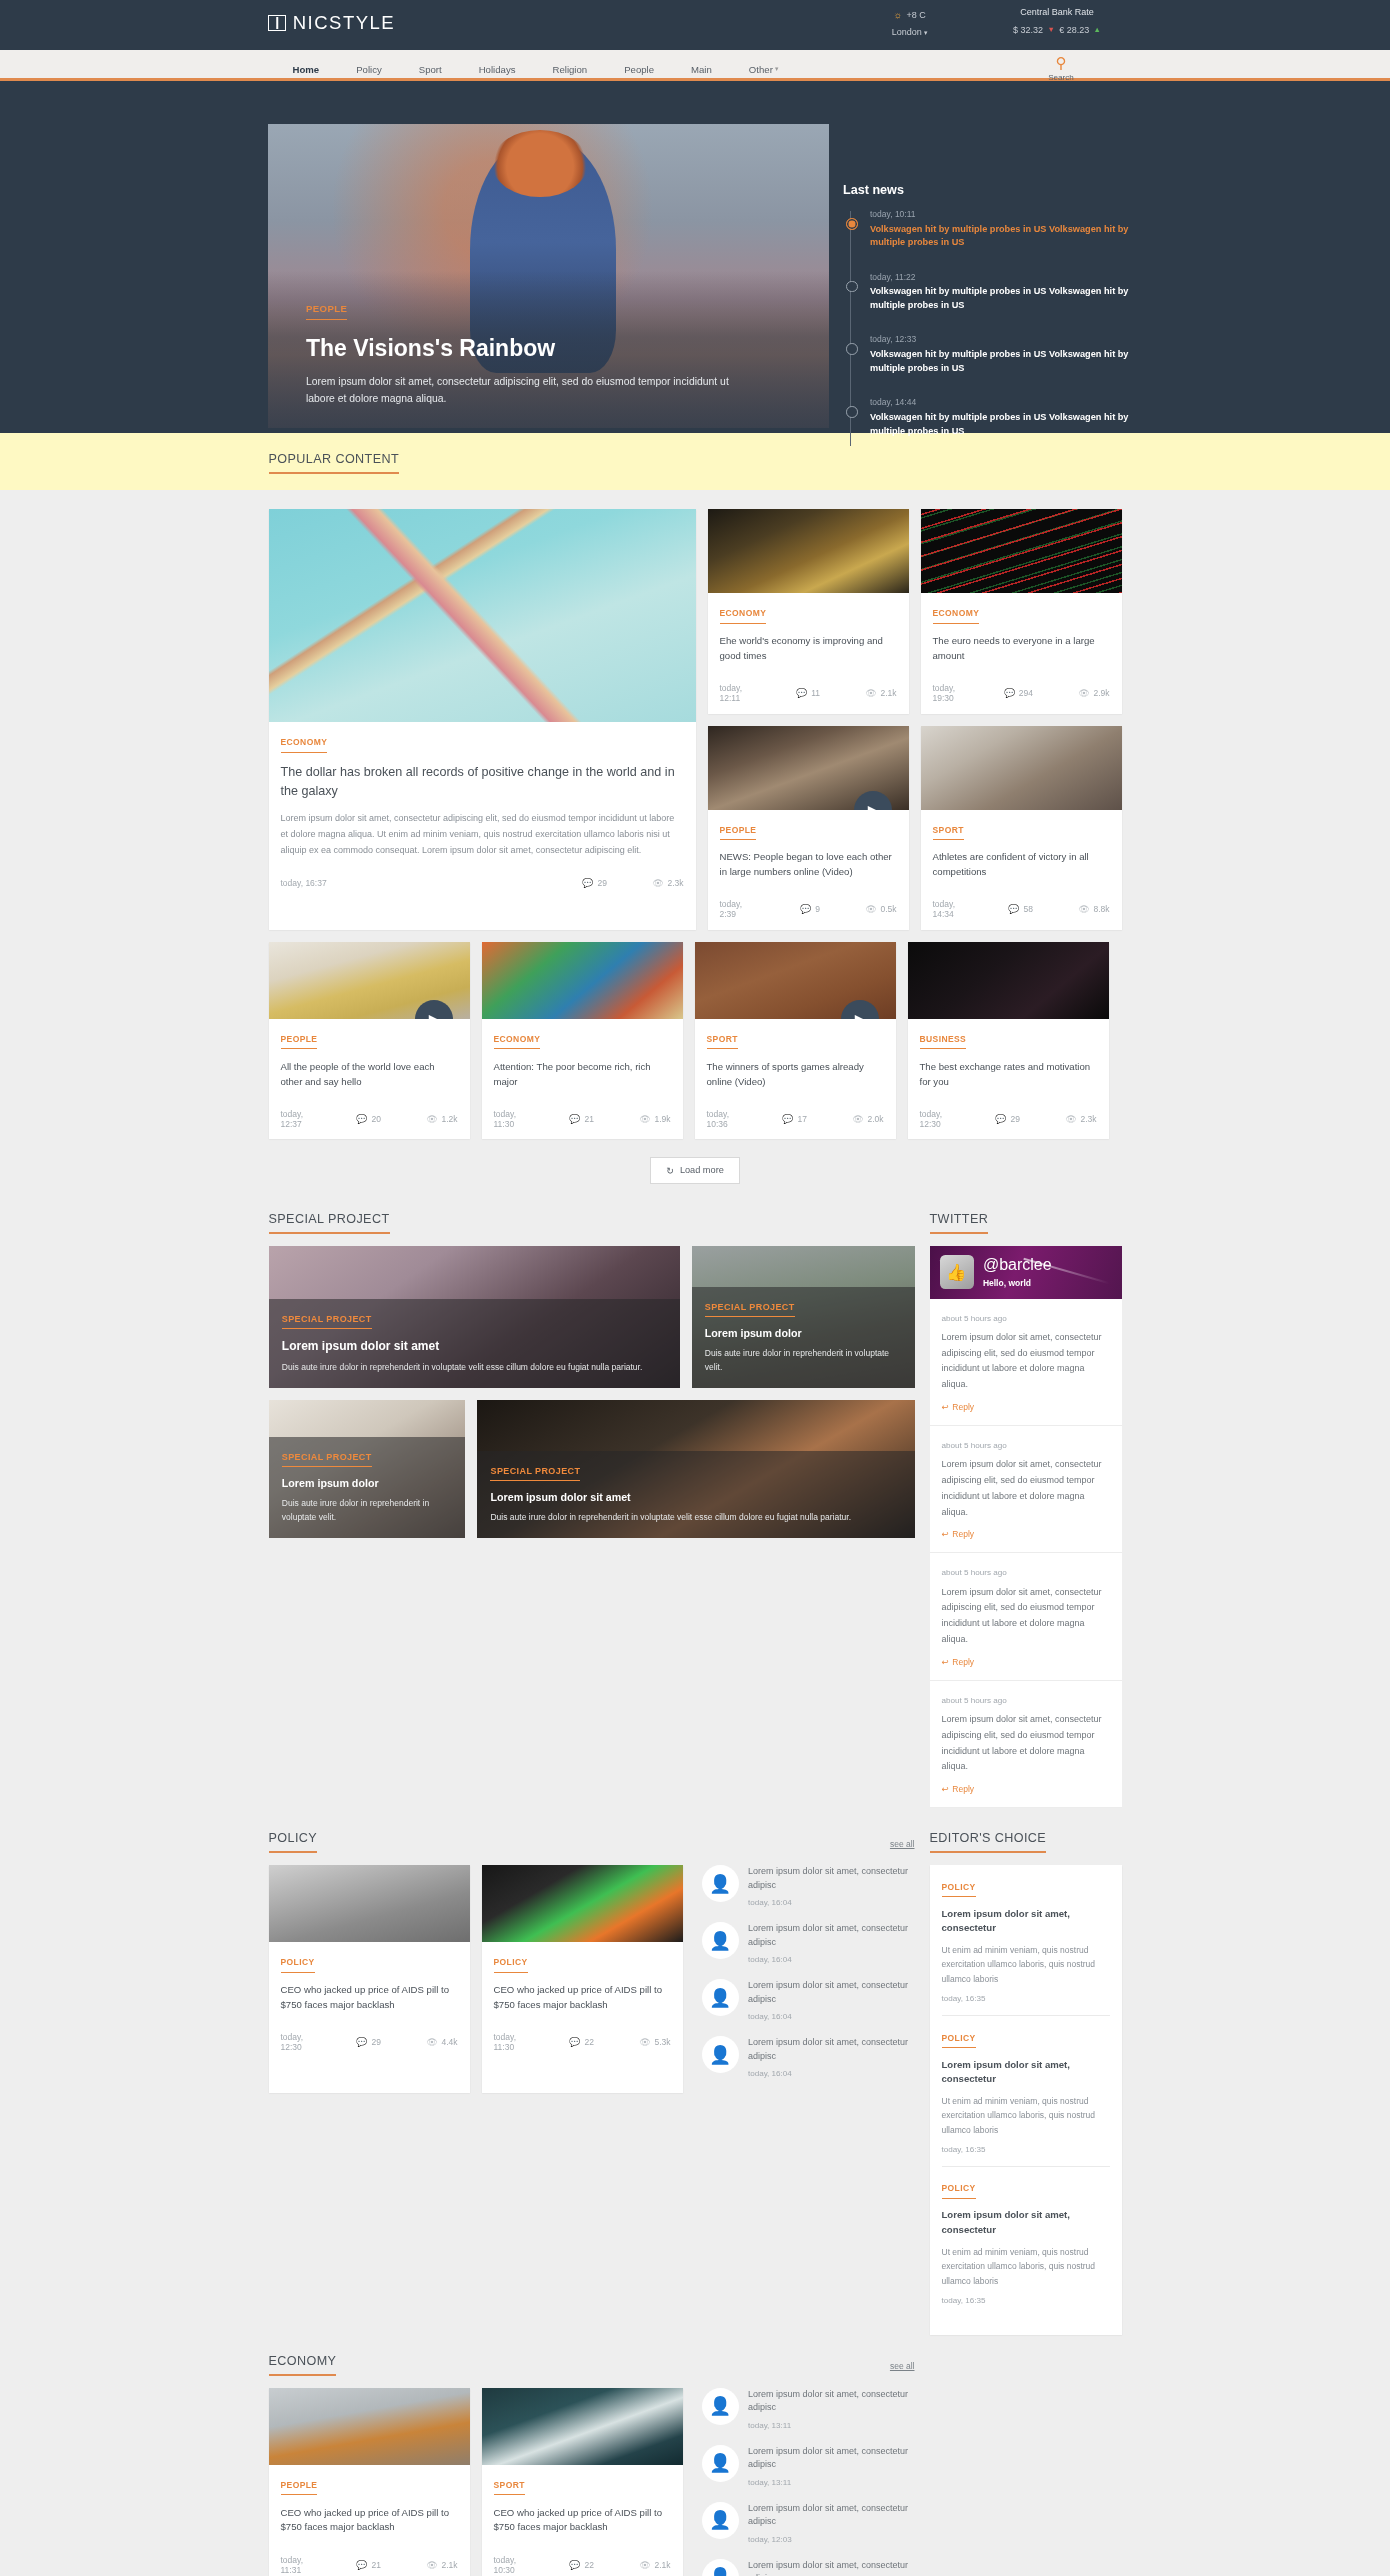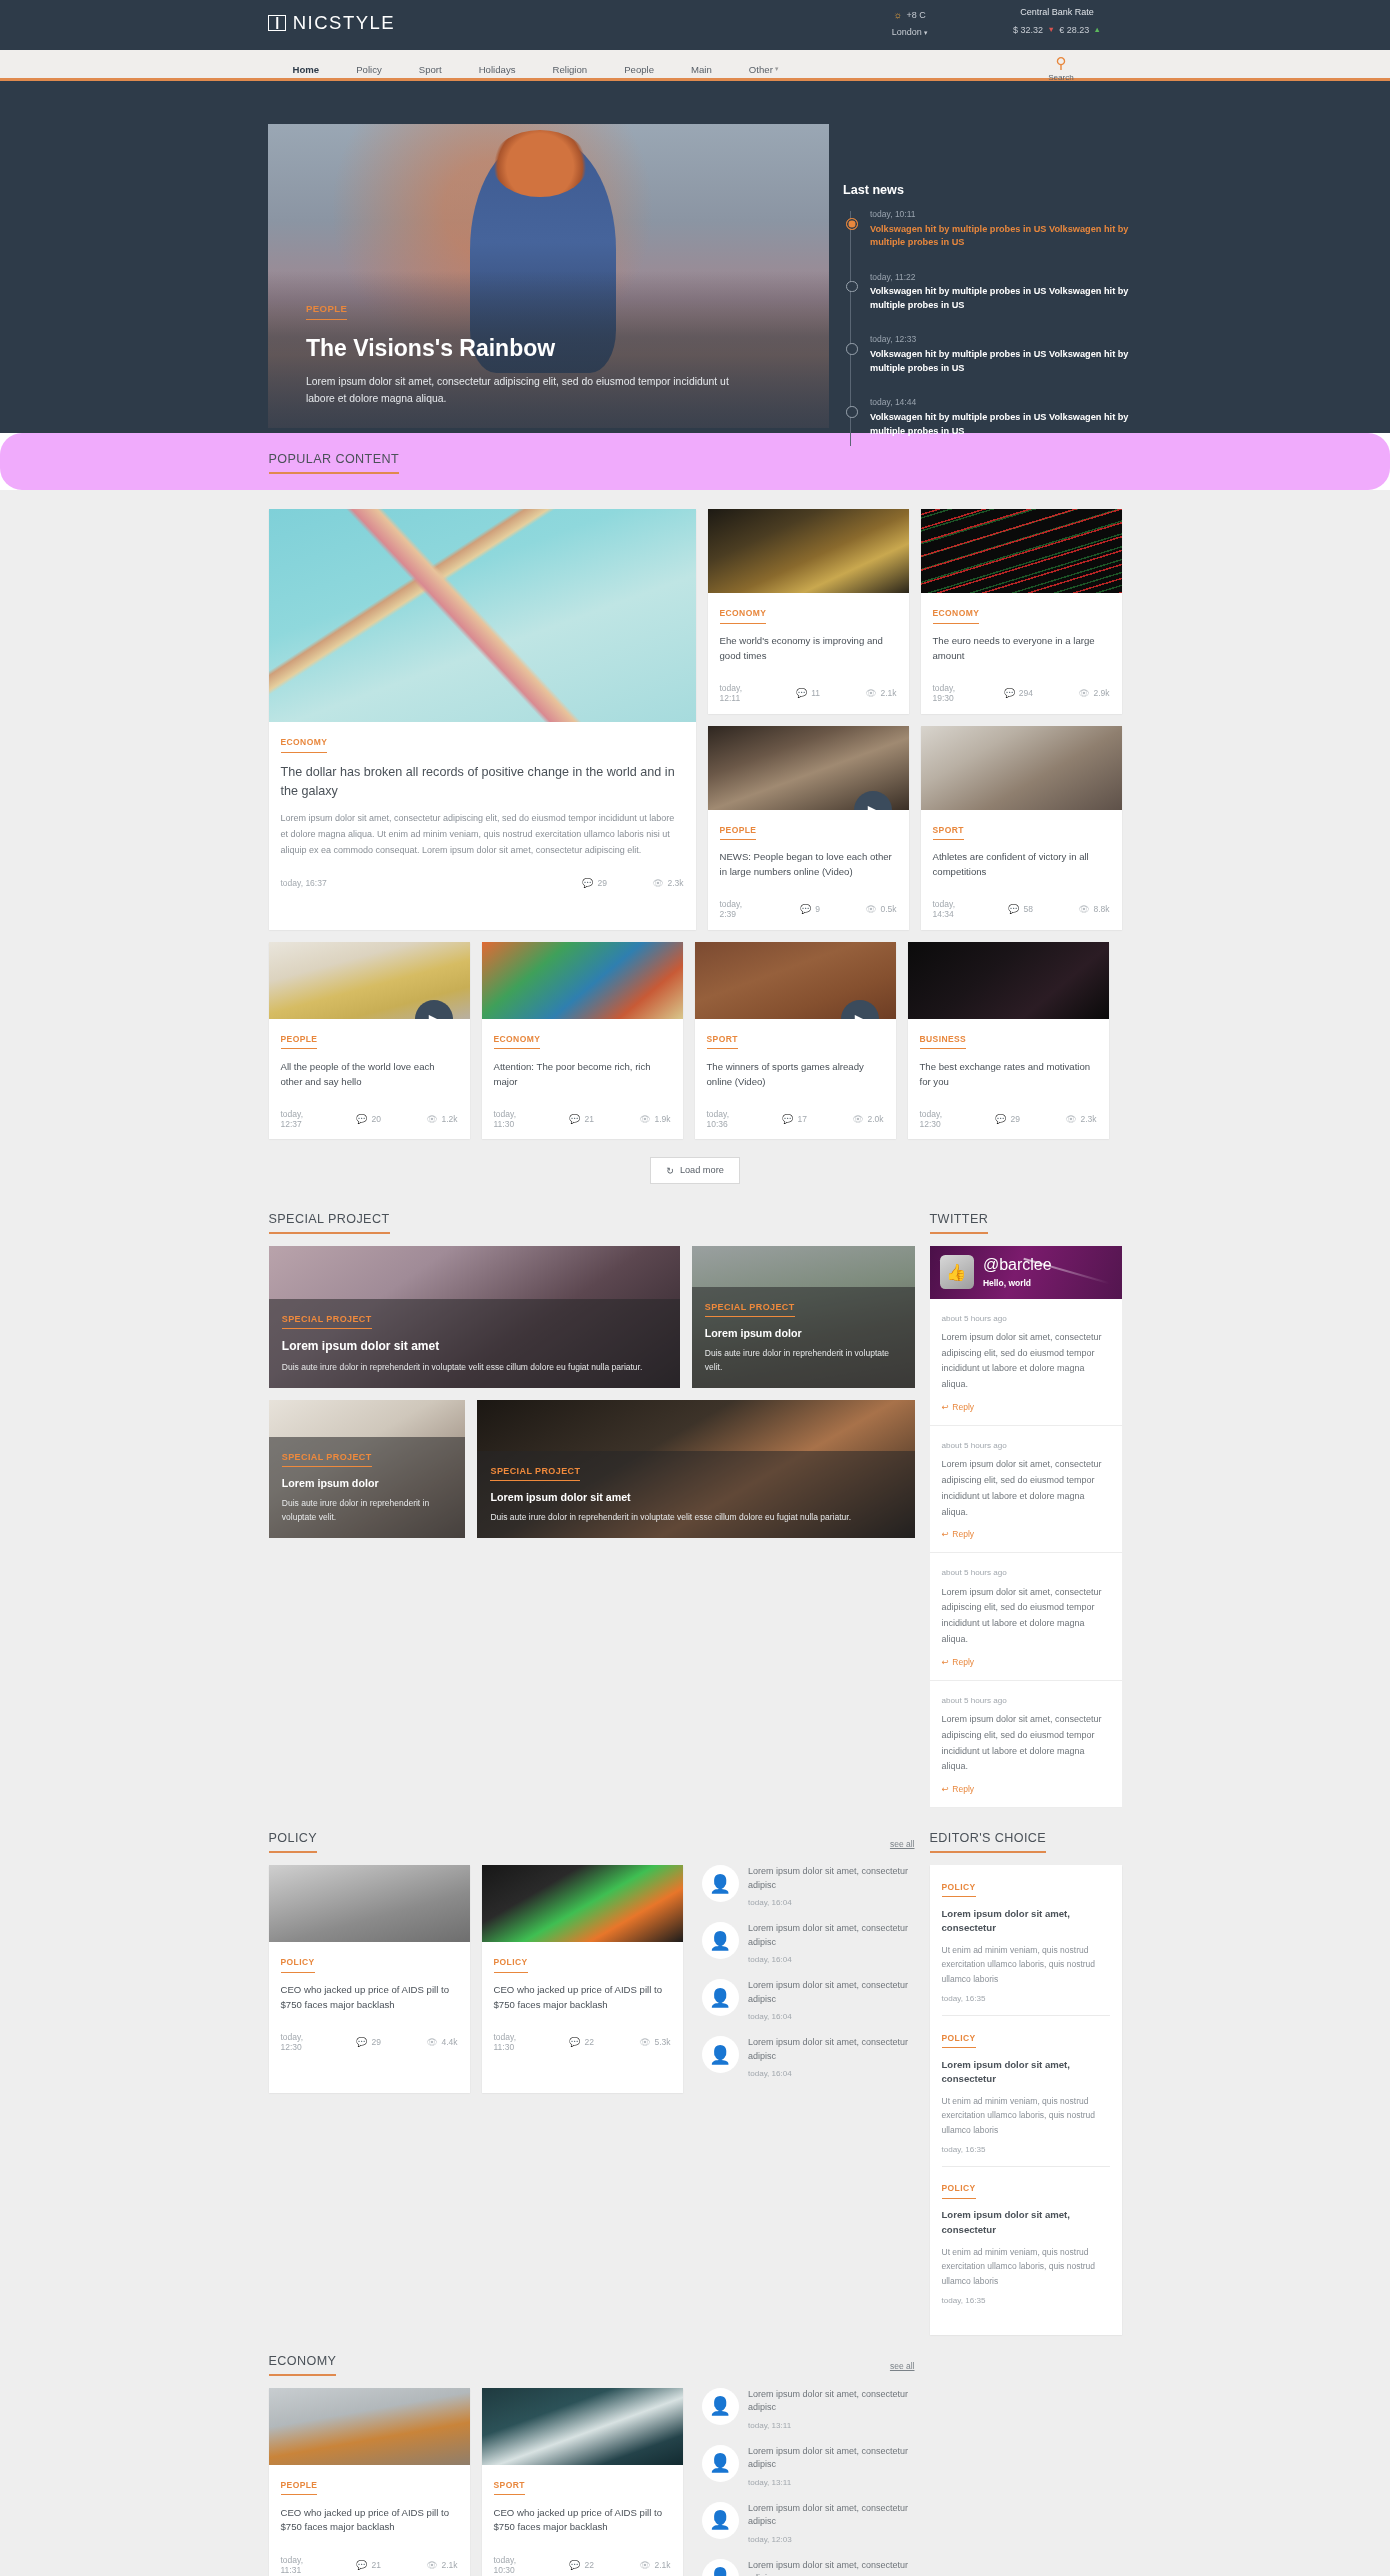--- a/index.html
+++ b/index.html
@@ -136,21 +136,21 @@
     content: ""; position: absolute; left: -24px; top: 9px;
     width: 9.6px; height: 9.6px; border-radius: 50%;
     border: 1.5px solid #9aa4af; background: #2e3b49;
   }
   .ln-item.active:before { border-color: #e8873d; background: #e8873d; box-shadow: 0 0 0 1.5px #2e3b49 inset; }
   .ln-time { color: #9aa4af; font-size: 8.5px; margin-bottom: 3.7px; }
   .ln-text { color: #fff; font-size: 9.2px; line-height: 1.5; font-weight: 600; cursor: pointer; }
   .ln-item.active .ln-text { color: #e8873d; }
 
   
-  .section-band-white { background: #f0abfc; padding: 19px 0 16.3px 0; border-radius: 22px; }
+  .section-band-white { background: #fef9c3; padding: 19px 0 16.3px 0; }
   .wrap { width: 853px; margin: 0 auto; position: relative; }
   .sec-title {
     font-size: 12.6px; color: #4a5158; letter-spacing: 0.4px;
     display: inline-block; padding-bottom: 6px;
     border-bottom: 2.2px solid #e08a4e;
   }
   .sec-head { position: relative; }
   .see-all {
     position: absolute; right: 0; bottom: 4.4px; font-size: 8.5px; color: #7b8288;
     text-decoration: underline; cursor: pointer;

